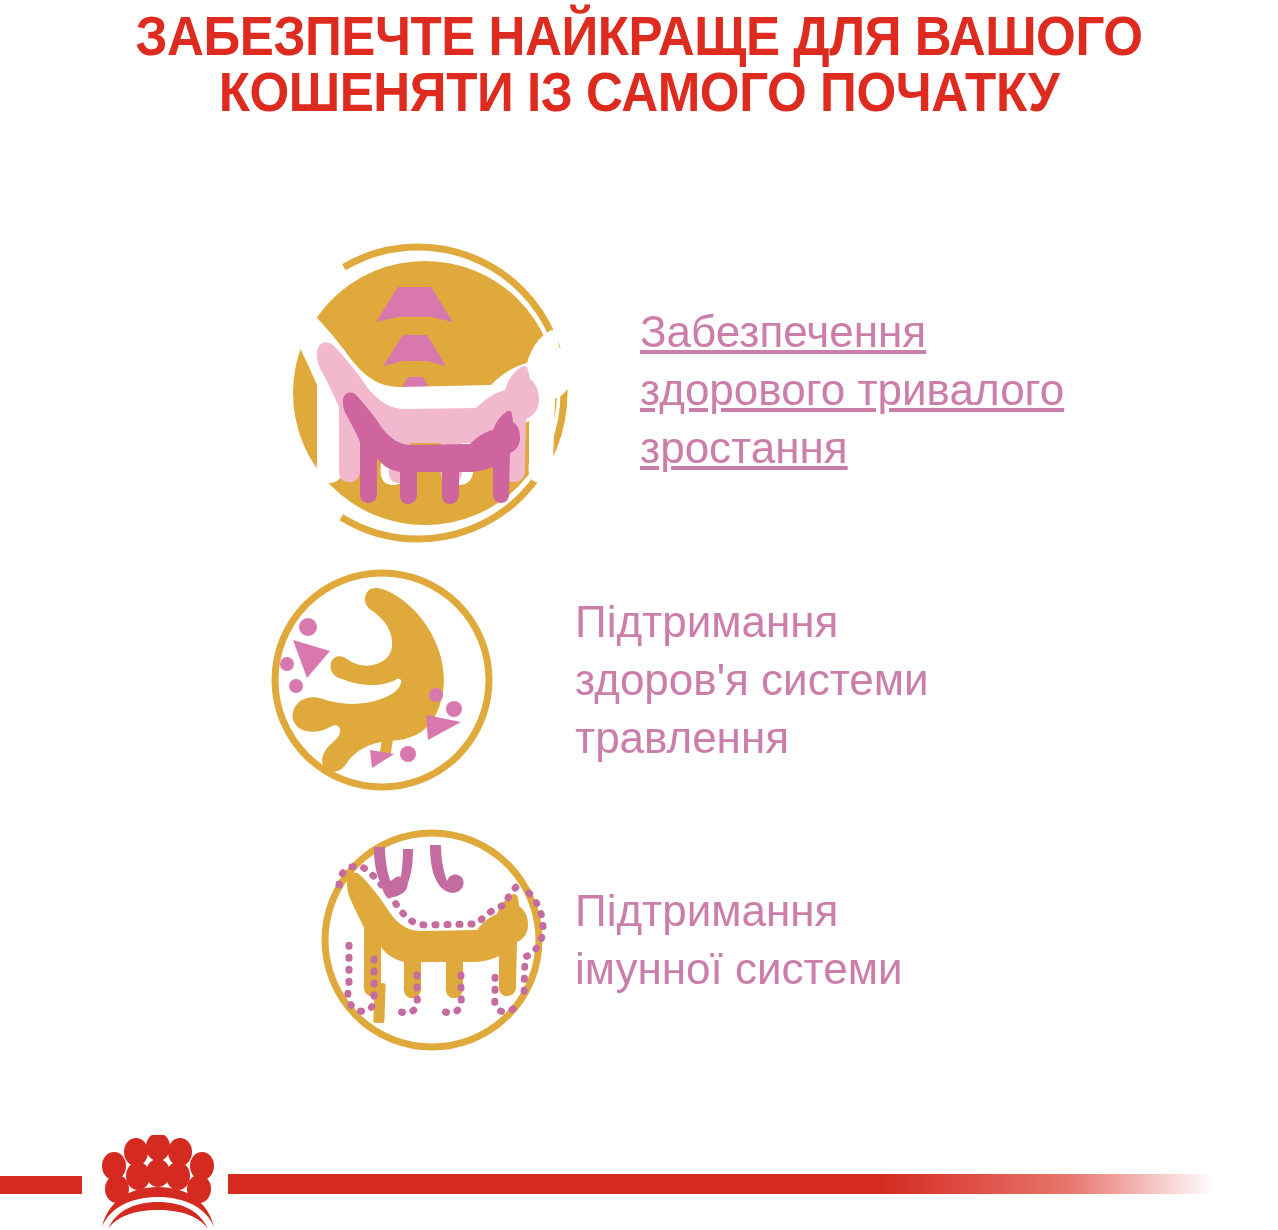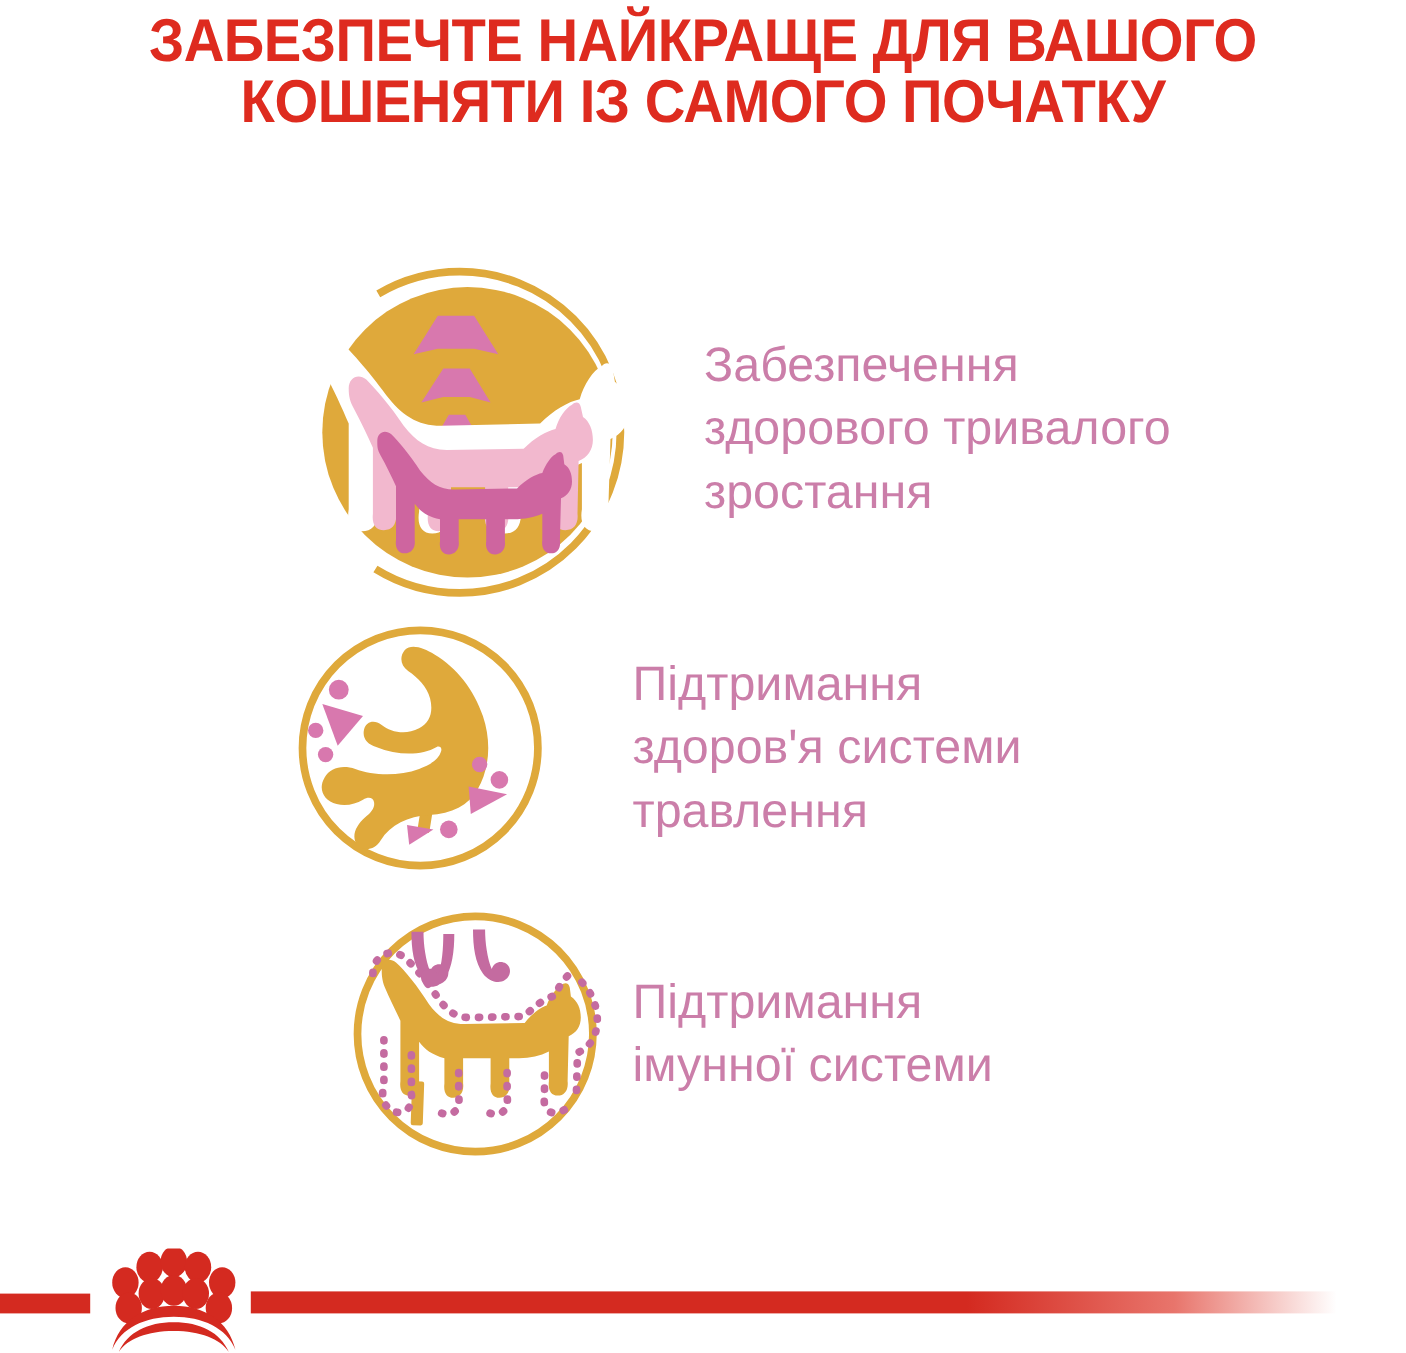--- a/index.html
+++ b/index.html
@@ -59,21 +59,21 @@
   .icon-2 { width: 230px; height: 230px; margin-left: 12px; }
   .icon-3 { width: 230px; height: 230px; margin-left: 62px; }
 
   .benefit-text {
     color: #CB7EA9;
     font-size: 44px;
     line-height: 1.32;
     white-space: pre-line;
     flex: 0 0 auto;
   }
-  .text-1 { margin-left: 55px; width: 620px; }
+  .text-1 { margin-left: 55px; width: 620px; text-decoration: underline; }
   .text-2 { margin-left: 78px; width: 620px; }
   .text-3 { margin-left: 28px; width: 620px; }
 
   
   .dash {
     position: absolute;
     background: #DFA93B;
     border-radius: 2px;
   }
   .dash-top    { top: 176px;  left: 519px; width: 11px; height: 64px; transform: rotate(26deg); }

